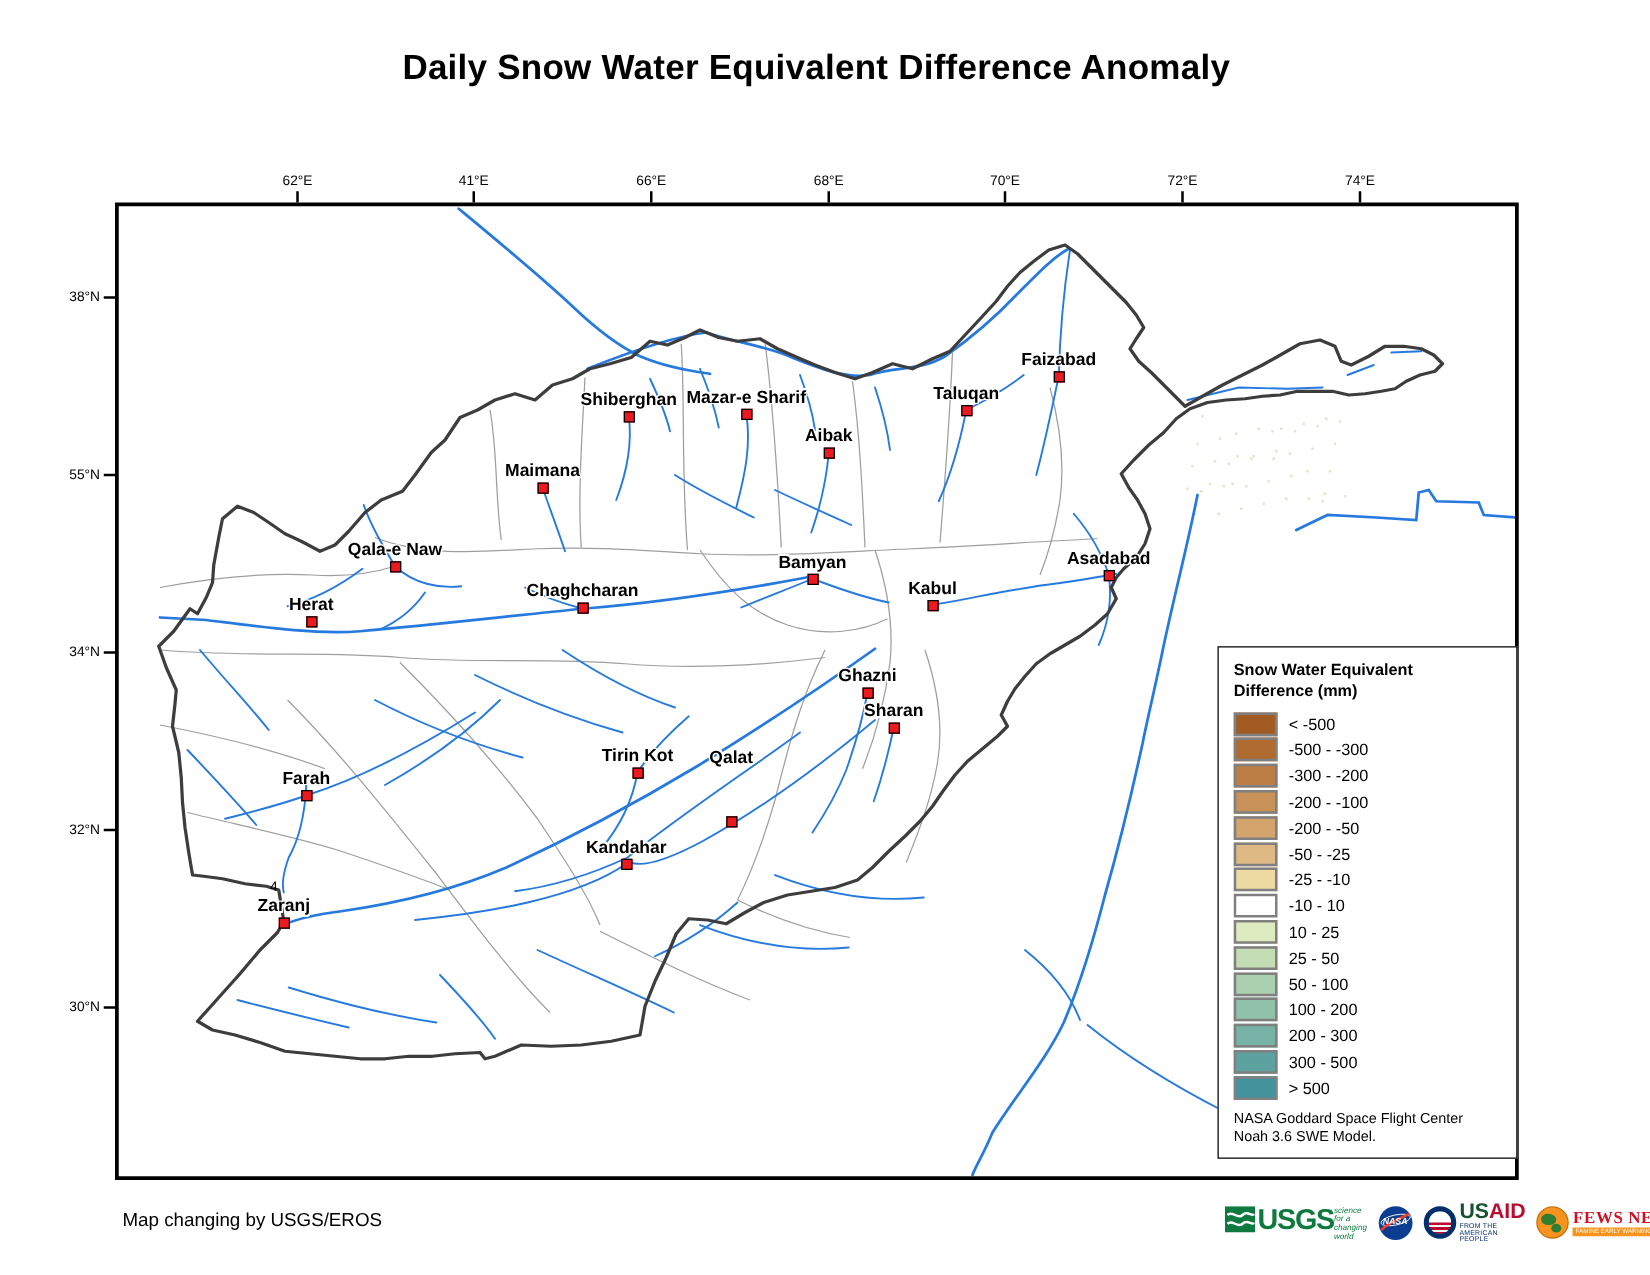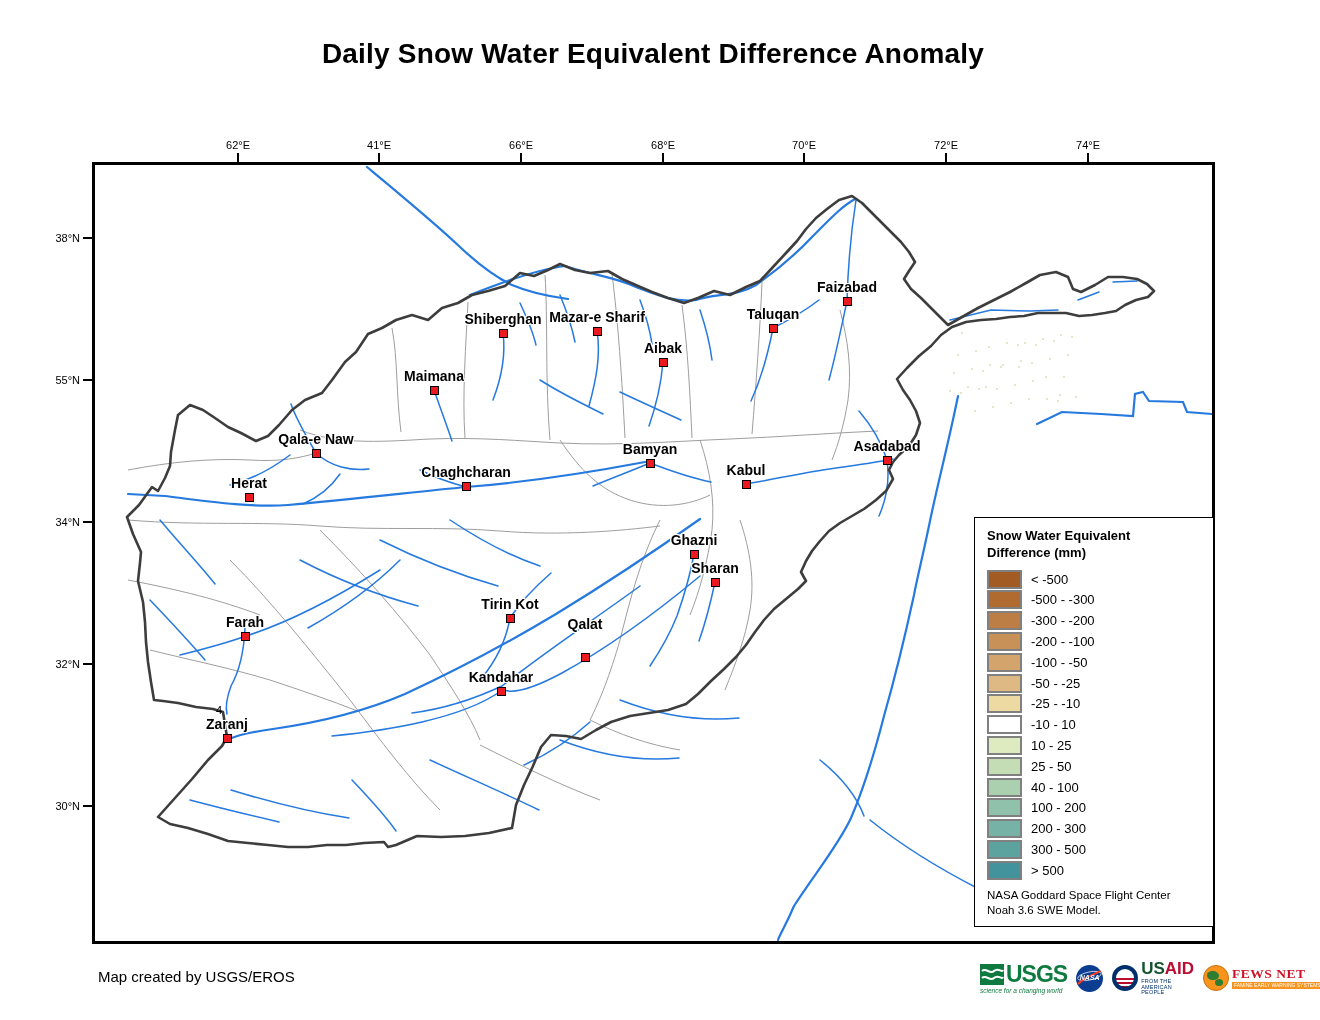--- a/index.html
+++ b/index.html
@@ -21,21 +21,21 @@
   .stray{position:absolute;left:216px;top:704px;font-size:11px;}
   .legend{position:absolute;left:974px;top:517px;width:240px;height:410px;background:#fff;
           border:1px solid #000;box-sizing:border-box;padding:10px 8px 6px 12px;}
   .legend-title{font-size:13px;font-weight:bold;line-height:1.3;margin-bottom:7px;}
   .legend-row{display:flex;align-items:center;height:20.8px;}
   .legend-swatch{width:31px;height:15px;border:2px solid #808080;flex:none;}
   .legend-label{font-size:13px;margin-left:9px;white-space:nowrap;}
   .legend-note{font-size:11.5px;line-height:1.3;margin-top:7px;}
   .credit{position:absolute;left:98px;top:968px;font-size:15px;}
   .logos{position:absolute;left:980px;top:959px;height:38px;display:flex;align-items:center;gap:9px;}
-  .logo-usgs{display:flex;flex-direction:column;align-items:flex-start;}
+  .logo-usgs{display:flex;flex-direction:row;align-items:flex-start;}
   .usgs-row{display:flex;align-items:center;gap:2px;}
   .usgs-text{color:#0E7A3F;font-size:23px;font-weight:bold;letter-spacing:-1px;line-height:1;}
   .usgs-tag{color:#0E7A3F;font-size:6.5px;font-style:italic;margin-top:1px;}
   .logo-nasa{width:27px;height:27px;border-radius:50%;background:#0B3D91;position:relative;flex:none;overflow:hidden;}
   .nasa-text{position:absolute;left:0;right:0;top:9px;text-align:center;color:#fff;font-size:7px;font-weight:bold;font-style:italic;}
   .usaid-wrap{display:flex;align-items:center;gap:3px;}
   .usaid-seal{width:26px;height:26px;border-radius:50%;background:#002F6C;position:relative;flex:none;overflow:hidden;}
   .usaid-seal-inner{position:absolute;left:4px;top:4px;width:18px;height:18px;border-radius:50%;background:#fff;
       background-image:linear-gradient(#BA0C2F 2px,#fff 2px,#fff 4px,#BA0C2F 4px,#BA0C2F 6px,#fff 6px,#fff 8px,#BA0C2F 8px);background-position:0 9px;background-repeat:no-repeat;background-size:18px 9px;}
   .usaid-txt{display:flex;flex-direction:column;line-height:1;}
@@ -269,21 +269,21 @@
       <div class="city-label" style="left: 249px; top: 491px;">Herat</div>
       <div class="city-dot" style="left: 689.5px; top: 549.5px; background: rgb(234, 26, 32);"></div>
       <div class="city-label" style="left: 694px; top: 548px;">Ghazni</div>
       <div class="city-dot" style="left: 710.5px; top: 577.5px; background: rgb(234, 26, 32);"></div>
       <div class="city-label" style="left: 715px; top: 576px;">Sharan</div>
       <div class="city-dot" style="left: 505.5px; top: 613.5px; background: rgb(234, 26, 32);"></div>
       <div class="city-label" style="left: 510px; top: 612px;">Tirin Kot</div>
       <div class="city-dot" style="left: 240.5px; top: 631.5px; background: rgb(234, 26, 32);"></div>
       <div class="city-label" style="left: 245px; top: 630px;">Farah</div>
       <div class="city-dot" style="left: 580.5px; top: 652.5px; background: rgb(234, 26, 32);"></div>
-      <div class="city-label" style="left: 585px; top: 632px;">Qalat</div>
+      <div class="city-label" style="left: 585px; top: 613px;">Qalat</div>
       <div class="city-dot" style="left: 496.5px; top: 686.5px; background: rgb(234, 26, 32);"></div>
       <div class="city-label" style="left: 501px; top: 685px;">Kandahar</div>
       <div class="city-dot" style="left: 222.5px; top: 733.5px; background: rgb(234, 26, 32);"></div>
       <div class="city-label" style="left: 227px; top: 732px;">Zaranj</div>
     </div>
   <div class="stray">4</div>
 
   <div class="legend">
     <div class="legend-title">
       <span>Snow Water Equivalent</span><br>
@@ -301,21 +301,21 @@
         <div class="legend-row">
           <div class="legend-swatch" style="background: rgb(188, 126, 68);"></div>
           <span class="legend-label">-300 - -200</span>
         </div>
         <div class="legend-row">
           <div class="legend-swatch" style="background: rgb(200, 145, 87);"></div>
           <span class="legend-label">-200 - -100</span>
         </div>
         <div class="legend-row">
           <div class="legend-swatch" style="background: rgb(211, 164, 108);"></div>
-          <span class="legend-label">-100 - -50</span>
+          <span class="legend-label">-200 - -50</span>
         </div>
         <div class="legend-row">
           <div class="legend-swatch" style="background: rgb(223, 185, 131);"></div>
           <span class="legend-label">-50 - -25</span>
         </div>
         <div class="legend-row">
           <div class="legend-swatch" style="background: rgb(236, 218, 162);"></div>
           <span class="legend-label">-25 - -10</span>
         </div>
         <div class="legend-row">
@@ -325,21 +325,21 @@
         <div class="legend-row">
           <div class="legend-swatch" style="background: rgb(222, 234, 191);"></div>
           <span class="legend-label">10 - 25</span>
         </div>
         <div class="legend-row">
           <div class="legend-swatch" style="background: rgb(197, 221, 180);"></div>
           <span class="legend-label">25 - 50</span>
         </div>
         <div class="legend-row">
           <div class="legend-swatch" style="background: rgb(171, 208, 175);"></div>
-          <span class="legend-label">40 - 100</span>
+          <span class="legend-label">50 - 100</span>
         </div>
         <div class="legend-row">
           <div class="legend-swatch" style="background: rgb(144, 193, 170);"></div>
           <span class="legend-label">100 - 200</span>
         </div>
         <div class="legend-row">
           <div class="legend-swatch" style="background: rgb(118, 178, 165);"></div>
           <span class="legend-label">200 - 300</span>
         </div>
         <div class="legend-row">
@@ -350,21 +350,21 @@
           <div class="legend-swatch" style="background: rgb(66, 147, 155);"></div>
           <span class="legend-label">&gt; 500</span>
         </div>
       </div>
     <div class="legend-note">
       <span>NASA Goddard Space Flight Center</span><br>
       <span>Noah 3.6 SWE Model.</span>
     </div>
   </div>
 
-  <div class="credit">Map created by USGS/EROS</div>
+  <div class="credit">Map changing by USGS/EROS</div>
 
   <div class="logos">
     <div class="logo-usgs">
       <div class="usgs-row">
         <svg width="24" height="21" viewBox="0 0 24 21">
           <rect x="0" y="0" width="24" height="21" fill="#0E7A3F"></rect>
           <path d="M2,7 C6,3 10,11 14,7 C18,3 22,9 23,6" stroke="#fff" stroke-width="2" fill="none"></path>
           <path d="M2,14 C6,10 10,18 14,14 C18,10 22,16 23,13" stroke="#fff" stroke-width="2" fill="none"></path>
         </svg>
         <span class="usgs-text">USGS</span>

